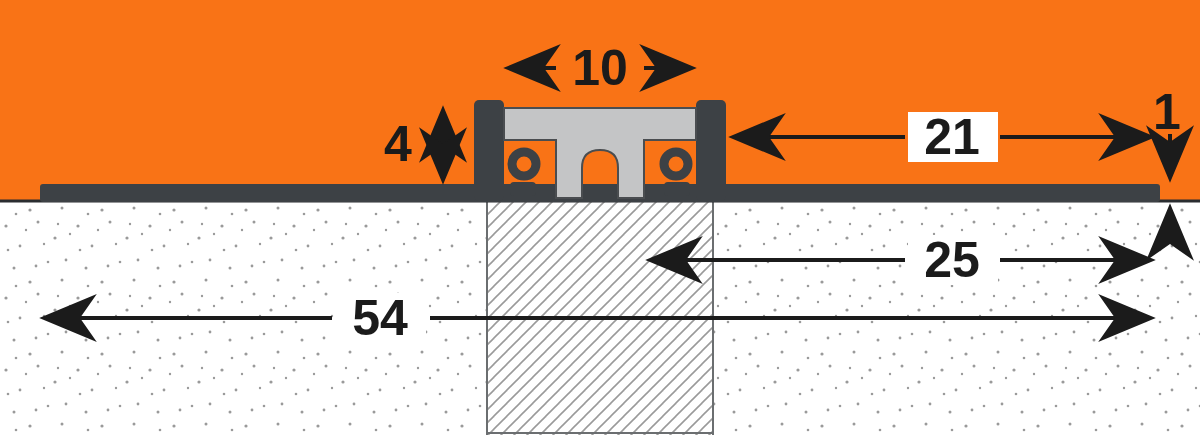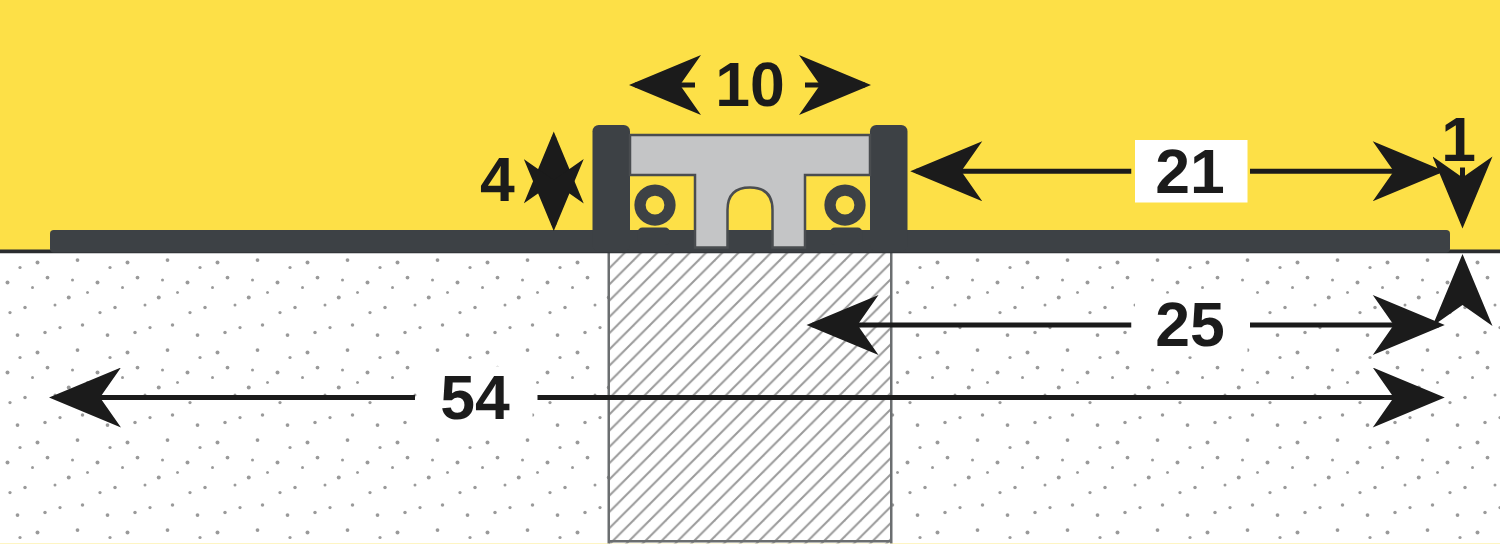--- a/index.html
+++ b/index.html
@@ -1,16 +1,16 @@
 <!DOCTYPE html>
 <html><head>
 <meta charset="utf-8">
 <style>
   html,body{margin:0;padding:0;background:#ffffff;}
-  .stage{position:relative;width:1200px;height:435px;background:#fde047;overflow:hidden;}
+  .stage{position:relative;width:1200px;height:435px;background:#f97316;overflow:hidden;}
   svg{display:block;}
   .dim-line{stroke:#1b1b1b;stroke-width:4;fill:none;}
   .dim-text{font-family:"Liberation Sans",sans-serif;font-size:50px;font-weight:600;fill:#1b1b1b;}
   .fill-dark{fill:#3d4145;}
   .stroke-dark{stroke:#3d4145;}
   .insert{fill:#c4c5c6;stroke:#4a4d50;stroke-width:2;}
   .ground-line{stroke:#2a2d30;stroke-width:3;}
   .hatch-border{stroke:#6b6e70;stroke-width:2;}
   .label-mask{fill:#ffffff;}
 </style>

